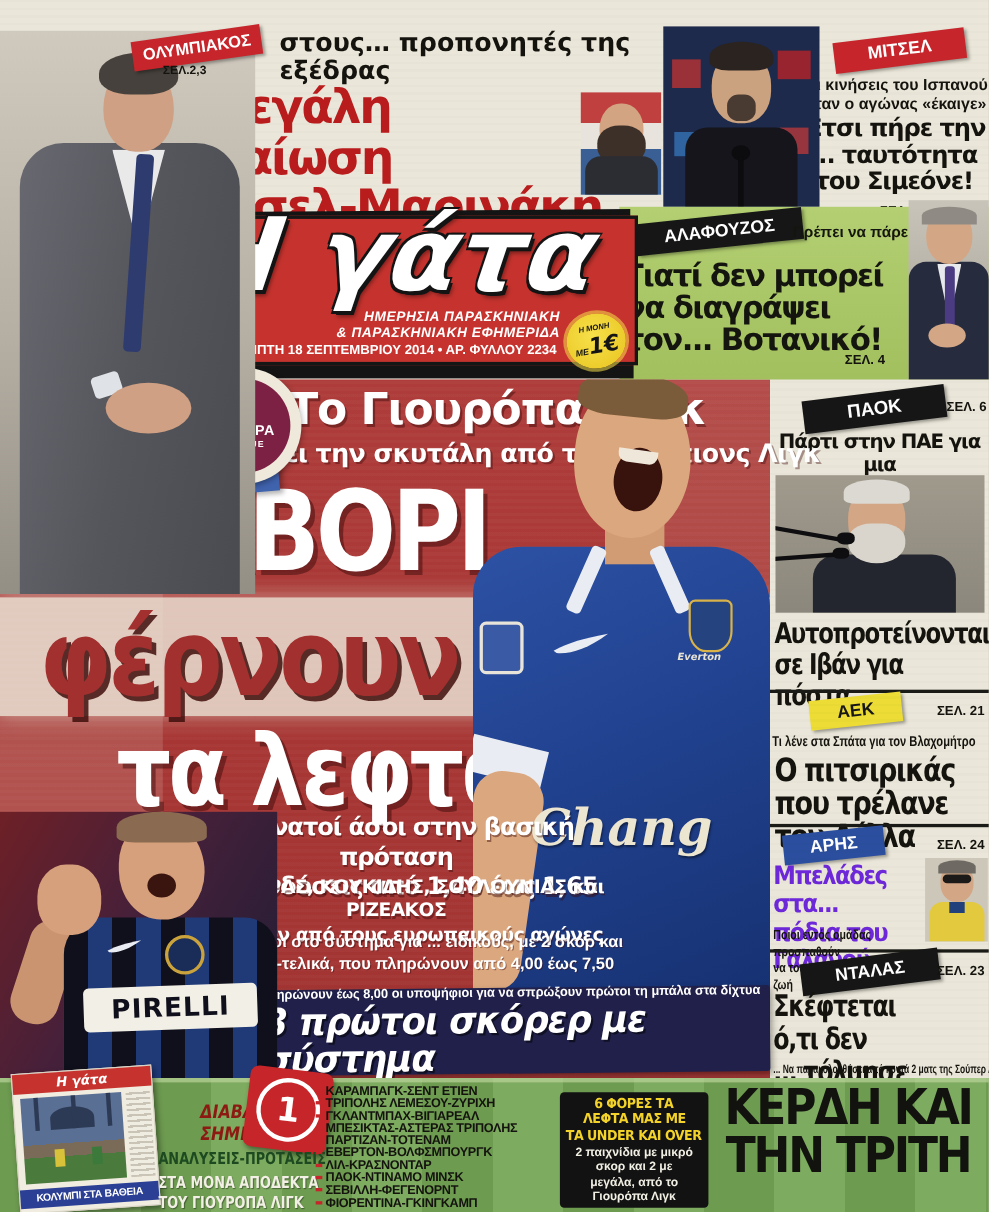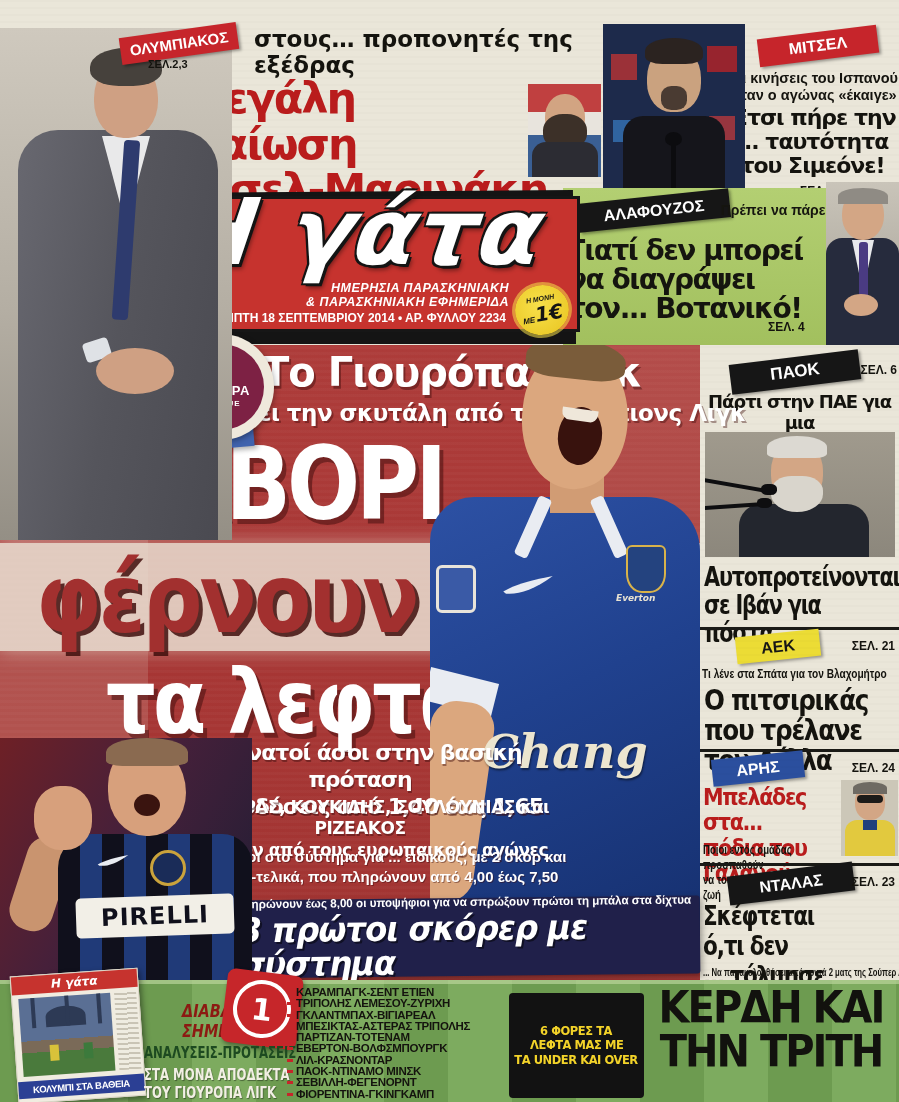--- a/index.html
+++ b/index.html
@@ -213,21 +213,21 @@
      font:700 26px/1.08 "DejaVu Sans",sans-serif;letter-spacing:-1.5px;}
   .divider{position:absolute;left:0;width:199px;height:3px;background:#1a1a16;}
   .b-aek{position:absolute;left:36px;top:288px;width:84px;height:27px;transform:rotate(-6deg);font-size:16px;}
   .sel21{position:absolute;right:4px;top:294px;font-size:12px;}
   .aek-kick{position:absolute;left:2px;top:322px;width:197px;color:#14130e;white-space:nowrap;
      font:700 13px/1 "Liberation Sans",sans-serif;}
   .aek-head{position:absolute;left:4px;top:340px;width:195px;color:#14130e;
      font:700 29px/1.04 "DejaVu Sans",sans-serif;letter-spacing:-1.5px;}
   .b-aris{position:absolute;left:12px;top:410px;width:92px;height:27px;transform:rotate(-6deg);font-size:16px;}
   .sel24{position:absolute;right:4px;top:416px;font-size:12px;}
-  .aris-head{position:absolute;left:3px;top:440px;width:140px;color:#b91c1c;
+  .aris-head{position:absolute;left:3px;top:440px;width:140px;color:#6d28d9;
      font:700 23px/1.1 "DejaVu Sans",sans-serif;letter-spacing:-1.5px;}
   .aris-sub{position:absolute;left:3px;top:498px;width:160px;color:#14130e;
      font:700 12px/1.25 "Liberation Sans",sans-serif;}
   .b-dallas{position:absolute;left:28px;top:524px;width:126px;height:29px;transform:rotate(-7deg);font-size:16px;}
   .sel23b{position:absolute;right:4px;top:530px;font-size:12px;}
   .dallas-head{position:absolute;left:3px;top:556px;width:195px;color:#14130e;
      font:700 27px/1.12 "DejaVu Sans",sans-serif;letter-spacing:-1.5px;}
   .dallas-sub{position:absolute;left:3px;top:622px;width:196px;color:#14130e;white-space:nowrap;
      font:700 11px/1 "Liberation Sans",sans-serif;}
 
@@ -548,20 +548,21 @@
       <li>ΛΙΛ-ΚΡΑΣΝΟΝΤΑΡ</li>
       <li>ΠΑΟΚ-ΝΤΙΝΑΜΟ ΜΙΝΣΚ</li>
       <li>ΣΕΒΙΛΛΗ-ΦΕΓΕΝΟΡΝΤ</li>
       <li>ΦΙΟΡΕΝΤΙΝΑ-ΓΚΙΝΓΚΑΜΠ</li>
     </ul>
 
     <div class="uobox">
       <div class="t">6 ΦΟΡΕΣ ΤΑ</div>
       <div class="t">ΛΕΦΤΑ ΜΑΣ ΜΕ</div>
       <div class="t">ΤΑ UNDER ΚΑΙ OVER</div>
+      <div class="b">2 παιχνίδια με μικρό σκορ και 2 με μεγάλα, από το Γιουρόπα Λιγκ</div>
     </div>
 
     <div class="kerdi-h">
       <div>ΚΕΡΔΗ ΚΑΙ</div>
       <div>ΤΗΝ ΤΡΙΤΗ</div>
     </div>
   </div>
 
 </div>
 

